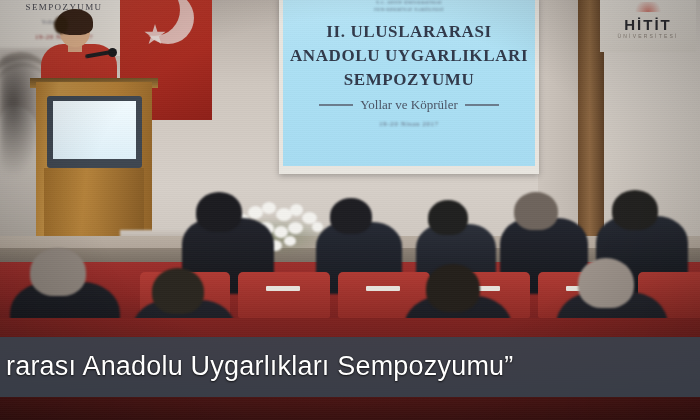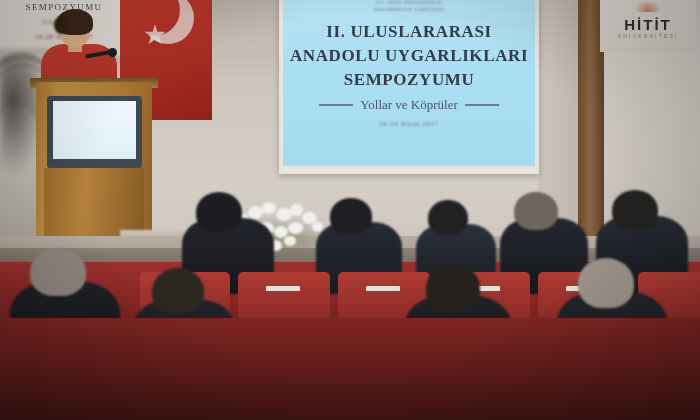--- a/index.html
+++ b/index.html
@@ -415,14 +415,17 @@
   <div class="head" style="left:426px; top:264px; width:54px;  height:48px; background:#241f1a;"></div>
 
   <div class="torso" style="left:556px; top:292px; width:112px; height:96px; background:linear-gradient(180deg,#22242c,#101217);"></div>
   <div class="head" style="left:578px; top:258px; width:56px;  height:50px; background:#9c928a;"></div>
 
   <div class="seats-front"></div>
 
   <div class="vignette"></div>
   <div class="grain"></div>
 
+  <div class="caption-bar">
+    <div class="caption-text">rarası Anadolu Uygarlıkları Sempozyumu”</div>
+  </div>
 
 </div>
 
 </body></html>

